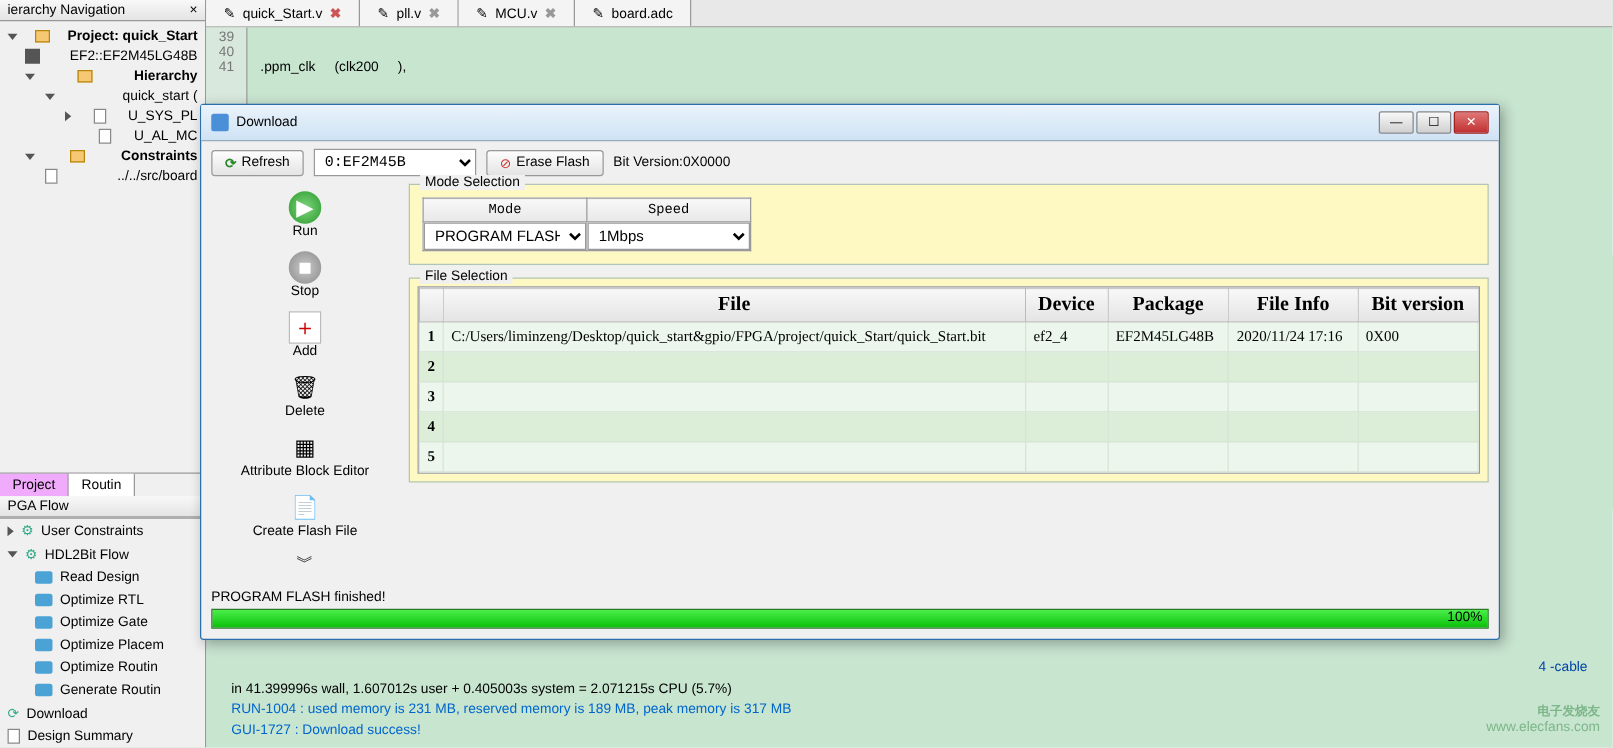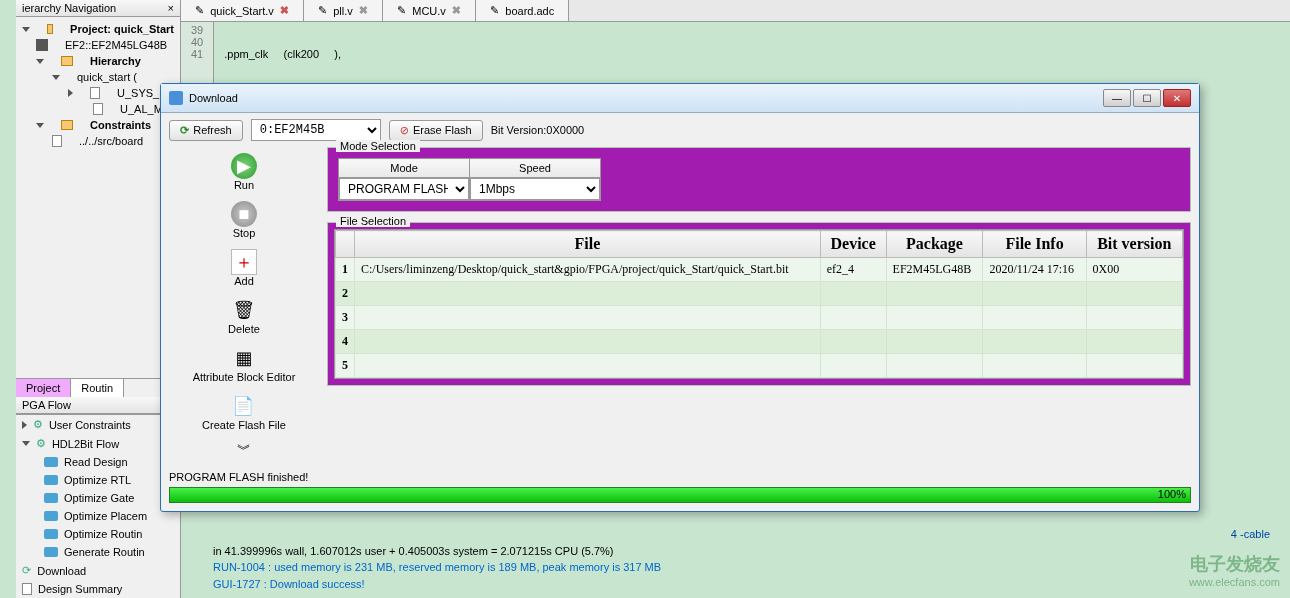--- a/index.html
+++ b/index.html
@@ -1,22 +1,22 @@
 <!DOCTYPE html>
 <html><head>
 <meta charset="utf-8">
 <style>
 * { box-sizing: border-box; margin: 0; padding: 0; font-family: Tahoma, sans-serif; font-size: 11px; }
 body { background: #c8e5d0; width: 1290px; height: 598px; overflow: hidden; position: relative; }
 .main-bg { position: absolute; inset: 0; display: flex; }
-.sidebar { width: 165px; background: #f0f0f0; border-right: 1px solid #999; display: flex; flex-direction: column; margin-left: 16px; }
+.sidebar { width: 165px; background: #f0f0f0; border-right: 1px solid #999; display: flex; flex-direction: column; }
 .panel-header { background: linear-gradient(#f8f8f8,#e4e4e4); border-bottom: 1px solid #999; padding: 2px 6px; font-size: 11px; display: flex; align-items: center; justify-content: space-between; }
 .panel-header .x { cursor: pointer; }
 .tree { padding: 4px 2px; flex: 1; overflow: hidden; }
-.tree-item { display: flex; align-items: center; gap: 17px; padding: 2px 4px; white-space: nowrap; }
+.tree-item { display: flex; align-items: center; gap: 2px; padding: 2px 4px; white-space: nowrap; justify-content: space-between; }
 .tree-item.bold { font-weight: bold; }
 .indent1 { padding-left: 18px; } .indent2 { padding-left: 34px; } .indent3 { padding-left: 50px; }
 .tri { width: 0; height: 0; display: inline-block; }
 .tri.open { border-left: 4px solid transparent; border-right: 4px solid transparent; border-top: 5px solid #555; }
 .tri.closed { border-top: 4px solid transparent; border-bottom: 4px solid transparent; border-left: 5px solid #555; }
 .folder-ico { width: 12px; height: 10px; background: #f7c873; border: 1px solid #b8860b; display: inline-block; }
 .file-ico { width: 10px; height: 12px; background: #fff; border: 1px solid #888; display: inline-block; }
 .chip-ico { width: 12px; height: 12px; background: #555; display: inline-block; }
 .tabs-bottom { display: flex; border-top: 1px solid #999; }
 .tabs-bottom div { padding: 3px 10px; border-right: 1px solid #999; background: #f0abfc; }
@@ -26,24 +26,24 @@
 .flow-item .indent { width: 16px; }
 .cyl { width: 14px; height: 10px; background: #4aa3d4; border-radius: 2px; display: inline-block; }
 .gear-ico { color: #3a8; }
 .content-area { flex: 1; position: relative; }
 .editor-tabs { display: flex; background: #e8e8e8; border-bottom: 1px solid #999; height: 22px; }
 .editor-tab { display: flex; align-items: center; gap: 6px; padding: 0 14px; border-right: 1px solid #999; background: #f4f4f4; }
 .editor-tab .close-x { color: #c55; font-weight: bold; }
 .code-area { background: #c8e5d0; font-family: "Courier New", monospace; font-size: 14px; display: flex; }
 .gutter { background: #d8e8dc; border-right: 1px solid #999; padding: 2px 10px; color: #777; text-align: right; }
 .code-lines { padding: 2px 10px; white-space: pre; }
-.console { position: absolute; bottom: 0; left: 12px; right: 0; background: #c8e5d0; font-family: "Courier New", monospace; font-size: 13px; padding: 6px 20px; line-height: 1.5; }
+.console { position: absolute; bottom: 0; left: 0; right: 0; background: #c8e5d0; font-family: "Courier New", monospace; font-size: 13px; padding: 6px 20px; line-height: 1.5; }
 .console .info { color: #0066cc; }
 .watermark { position: absolute; right: 10px; bottom: 10px; text-align: right; color: #7db688; font-size: 11px; }
-.watermark .big { font-size: 18px; font-weight: bold; }
+.watermark .big { font-size: 10px; font-weight: bold; }
 
 
 .dialog { position: absolute; left: 160px; top: 83px; width: 1040px; background: #f0f0f0; border: 1px solid #2a6fab; border-radius: 3px; box-shadow: 3px 3px 10px rgba(0,0,0,0.3); }
 .titlebar { background: linear-gradient(#eaf3fb,#cfe3f5); padding: 5px 8px; display: flex; align-items: center; justify-content: space-between; border-bottom: 1px solid #9ab; }
 .titlebar .left { display: flex; align-items: center; gap: 6px; }
 .titlebar .app-ico { width: 14px; height: 14px; background: #4a90d9; display: inline-block; border-radius: 2px; }
 .win-btns { display: flex; gap: 2px; }
 .win-btn { width: 28px; height: 18px; border: 1px solid #888; border-radius: 2px; background: linear-gradient(#f8f8f8,#d0d0d0); display: flex; align-items: center; justify-content: center; font-size: 10px; }
 .win-btn.close { background: linear-gradient(#e07878,#c03030); color: #fff; border-color: #a02020; }
 .dlg-toolbar { padding: 6px 8px; display: flex; align-items: center; gap: 8px; font-family: "SimSun","Courier New",monospace; font-size: 12px; }
@@ -53,24 +53,24 @@
 .dlg-body { display: flex; padding: 0 8px 8px 8px; gap: 8px; }
 .dlg-left { width: 150px; display: flex; flex-direction: column; align-items: center; gap: 2px; padding-top: 6px; font-family: "SimSun","Courier New",monospace; font-size: 12px; }
 .dlg-left .tool { display: flex; flex-direction: column; align-items: center; margin-bottom: 8px; }
 .dlg-left .tool .ico { width: 26px; height: 26px; display: flex; align-items: center; justify-content: center; font-size: 18px; }
 .run-ico { background: radial-gradient(#7ed47e,#2a9a2a); border-radius: 50%; color: #fff; }
 .stop-ico { background: radial-gradient(#ccc,#888); border-radius: 50%; color: #fff; }
 .add-ico { color: #c00; background: #fff; border: 1px solid #bbb; }
 .del-ico { color: #000; }
 .chev-down { font-size: 14px; color: #333; }
 .dlg-right { flex: 1; display: flex; flex-direction: column; gap: 10px; }
-.groupbox { border: 1px solid #b0c4b8; padding: 10px; background: #a21caf; position: relative; font-family: "SimSun","Courier New",monospace; font-size: 12px; }
+.groupbox { border: 1px solid #b0c4b8; padding: 10px; background: #fef9c3; position: relative; font-family: "SimSun","Courier New",monospace; font-size: 12px; }
 .groupbox .legend { position: absolute; top: -8px; left: 8px; background: #f0f0f0; padding: 0 4px; }
 .mode-table { border-collapse: collapse; background: #fff; }
-.mode-table th { border: 1px solid #999; background: linear-gradient(#f8f8f8,#e8e8e8); padding: 3px 28px; font-weight: normal; }
+.mode-table th { border: 1px solid #999; background: linear-gradient(#f8f8f8,#e8e8e8); padding: 3px 28px; font-weight: normal; font-family: Liberation Mono, monospace; }
 .mode-table td { border: 1px solid #999; padding: 0; }
 .file-table-wrap { max-height: 170px; overflow: auto; border: 1px solid #999; background: #fff; }
 .file-table { border-collapse: collapse; width: 100%; }
 .file-table th { background: linear-gradient(#f8f8f8,#e4e4e4); border: 1px solid #bbb; padding: 4px 8px; font-weight: bold; font-family: Tahoma; font-size: 16px; position: sticky; top: 0; }
 .file-table td { border: 1px solid #d4e4d4; padding: 4px 6px; font-family: Tahoma; font-size: 12px; height: 20px; }
 .file-table tr:nth-child(even) td { background: #ecf6ec; }
 .file-table tr:nth-child(odd) td { background: #dcedd8; }
 .file-table td.rh { background: linear-gradient(#f8f8f8,#e4e4e4); text-align: center; font-weight: bold; width: 18px; }
 .status-area { padding: 4px 8px 8px 8px; font-family: "SimSun","Courier New",monospace; font-size: 12px; }
 .progress { height: 16px; border: 1px solid #2a7a2a; background: linear-gradient(#4aef4a,#0ac00a); position: relative; margin-top: 2px; }

